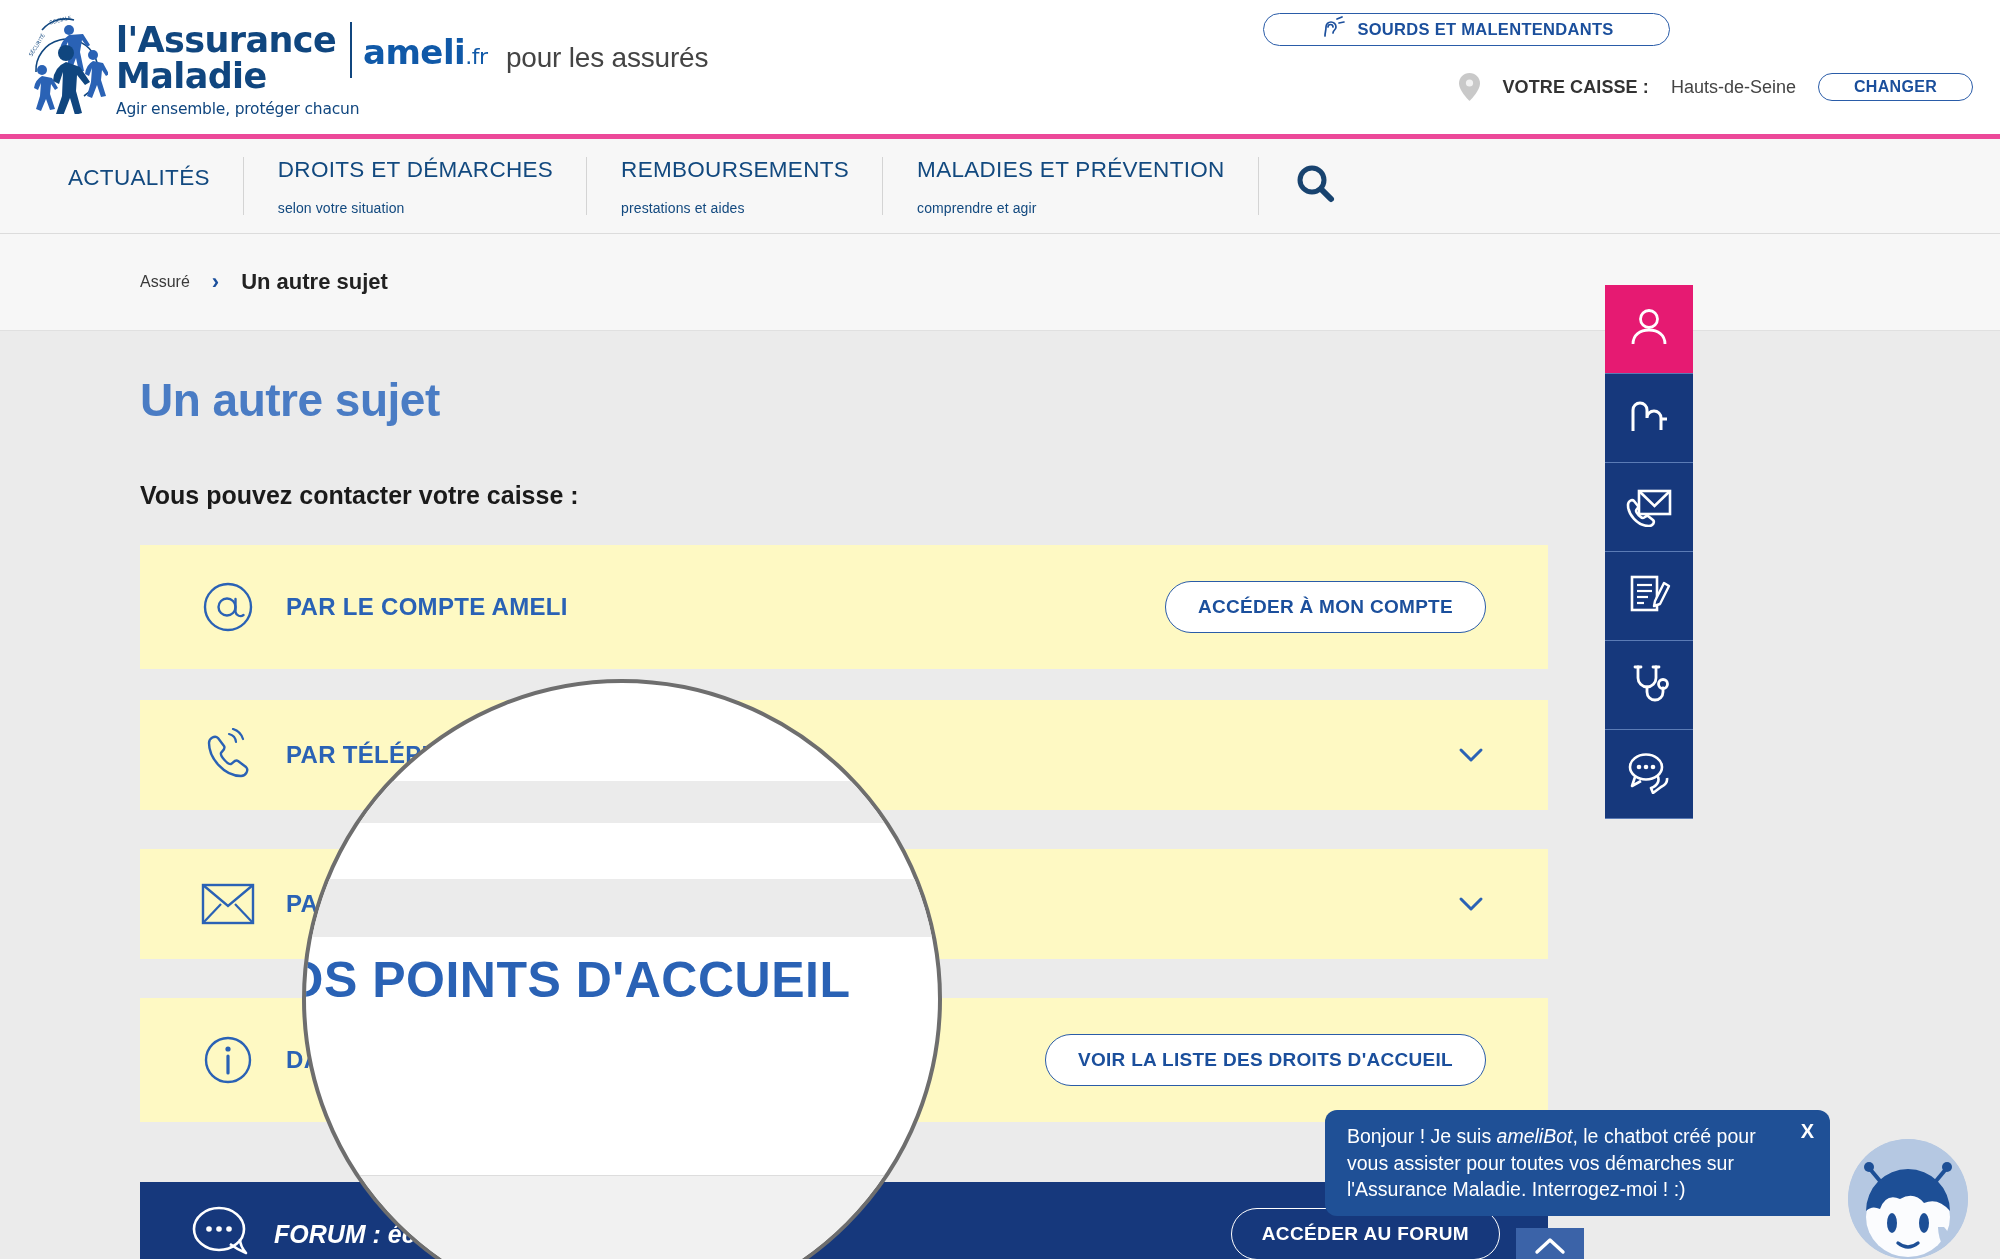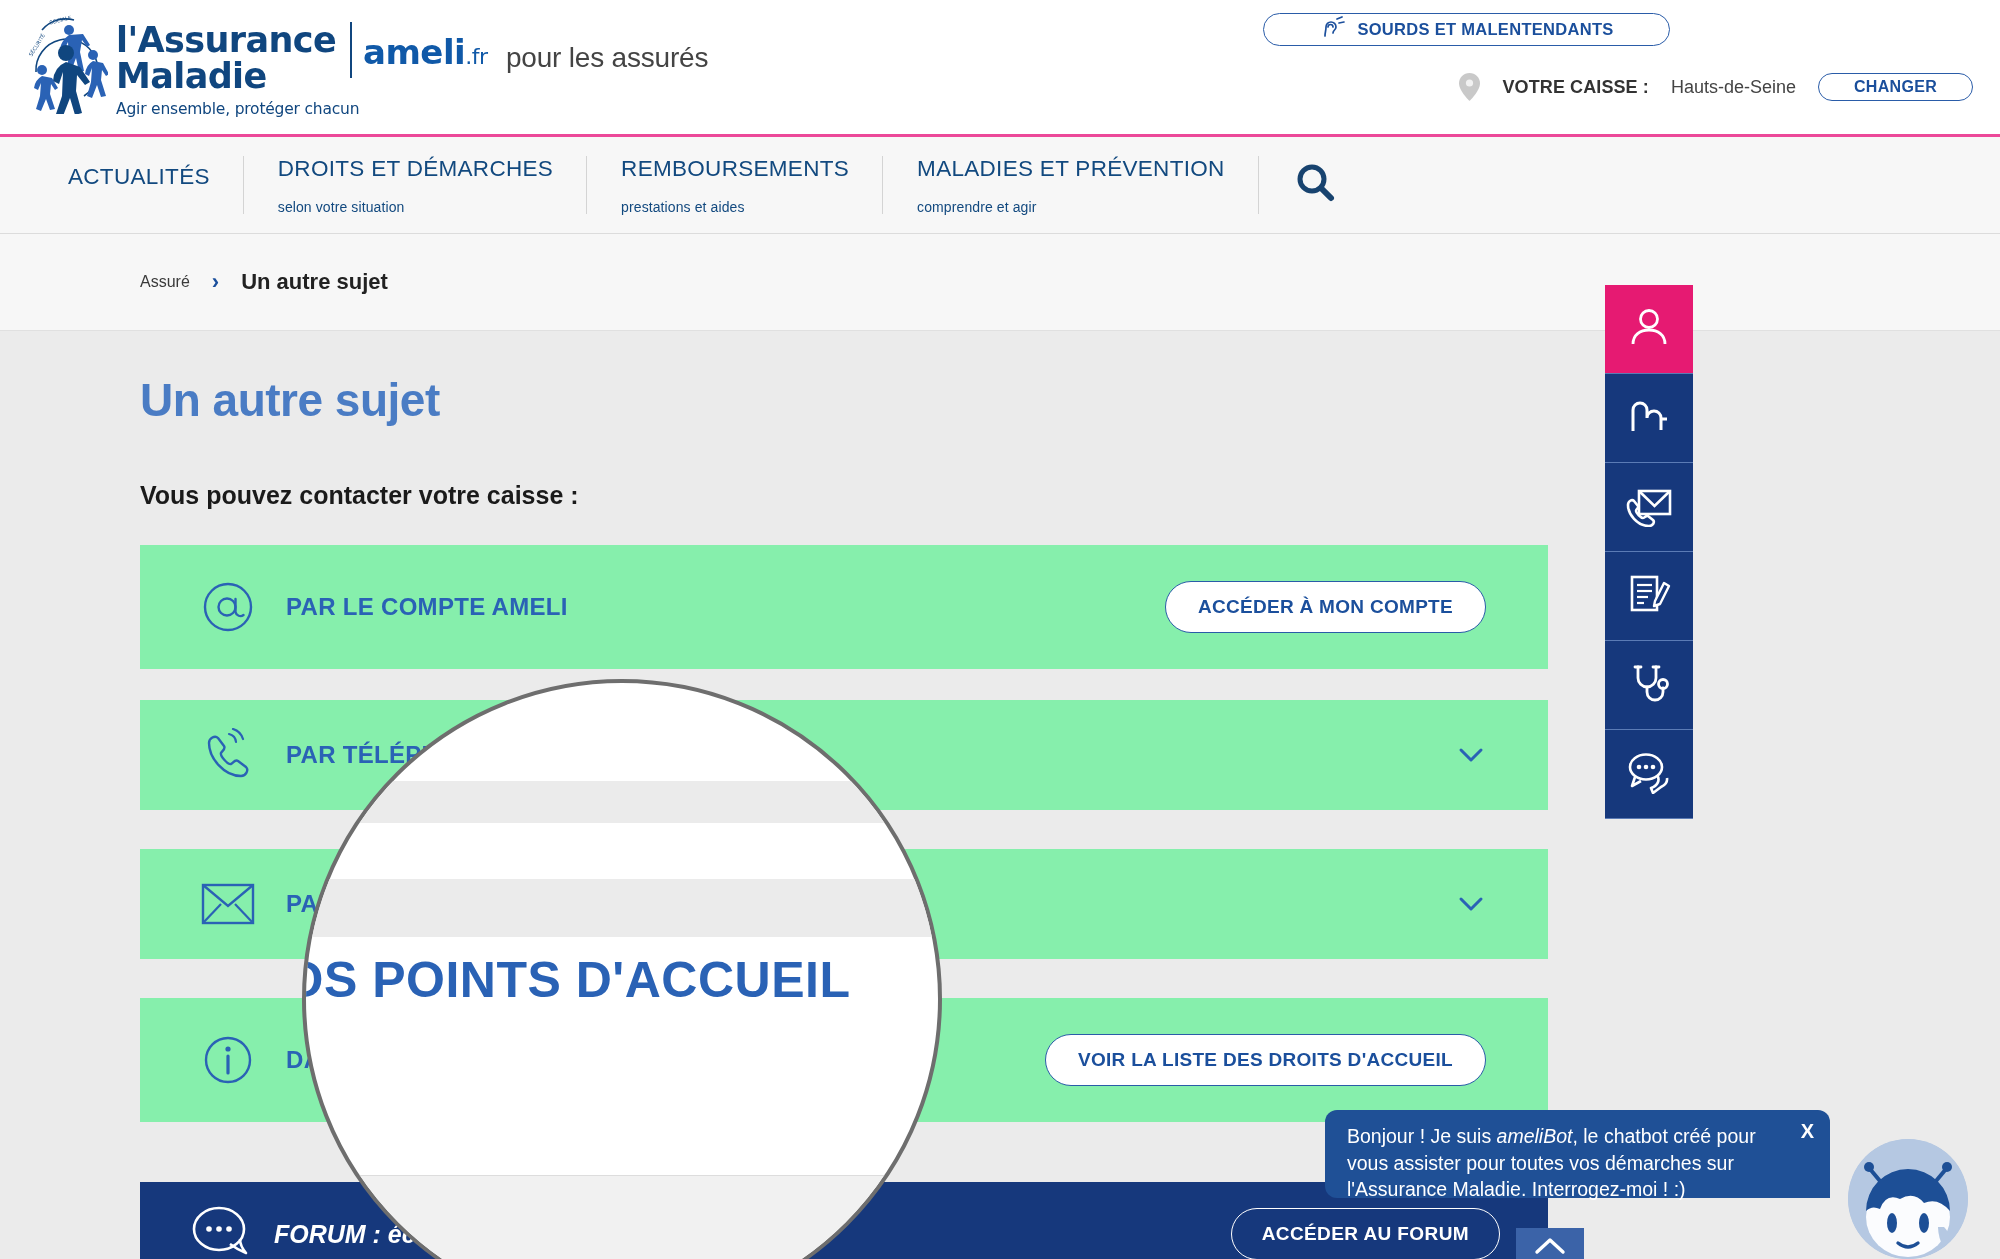--- a/index.html
+++ b/index.html
@@ -61,21 +61,21 @@
     display:flex; align-items:center; gap:22px; height:30px;
   }
   .pin-icon { width:23px; height:30px; flex:none; }
   .caisse-label { font-size:18px; font-weight:bold; color:#333; letter-spacing:0.1px; }
   .caisse-value { font-size:18px; color:#444; }
   .changer-btn { width:155px; height:28px; font-size:16px; letter-spacing:0.3px; }
 
   
   .nav {
     position:absolute; left:0; top:134px; width:2000px; height:100px;
-    background:#f7f7f7; border-top:3px solid #ec4899; border-bottom:1px solid #dcdcdc;
+    background:#f7f7f7; border-top:5px solid #ec4899; border-bottom:1px solid #dcdcdc;
     display:flex; align-items:center; padding-left:68px;
   }
   .nav-item {
     position:relative; padding:0 34px; height:62px;
     display:flex; flex-direction:column; justify-content:center;
     color:#12497f; cursor:pointer;
   }
   .nav-item:not(:last-of-type)::after {
     content:""; position:absolute; right:0; top:2px; width:1px; height:58px; background:#d4d4d4;
   }
@@ -99,21 +99,21 @@
   .page-title {
     position:absolute; left:140px; top:42px;
     font-size:46px; font-weight:bold; color:#4a7cc4; letter-spacing:-0.5px;
   }
   .intro {
     position:absolute; left:140px; top:150px;
     font-size:25px; font-weight:bold; color:#1a1a1a;
   }
 
   .card {
-    position:absolute; left:140px; width:1408px; background:#86efac;
+    position:absolute; left:140px; width:1408px; background:#fef9c3;
     display:flex; align-items:center; padding:0 62px 0 58px;
   }
   .card-icon { width:60px; flex:none; display:flex; align-items:center; justify-content:center; }
   .card-label {
     margin-left:28px; font-size:24px; font-weight:bold; color:#2a62b5;
     letter-spacing:0.3px; white-space:nowrap;
   }
   .card-spacer { flex:1 1 auto; }
   .card-btn {
     height:52px; padding:12px 32px; font-size:19px; letter-spacing:0.3px;
@@ -145,21 +145,21 @@
     position:absolute; left:1605px; top:285px; width:88px;
   }
   .rail-item {
     width:88px; height:89px; display:flex; align-items:center; justify-content:center;
     background:#16387c; border-bottom:1px solid #5b7bb5;
   }
   .rail-item.accent { background:#e61a72; }
 
   
   .chat-bubble {
-    position:absolute; left:1325px; top:1110px; width:505px; height:88px;
+    position:absolute; left:1325px; top:1110px; width:505px; height:106px;
     background:#1f5096; border-radius:12px 12px 0 12px;
     padding:13px 48px 0 22px; color:#fff;
   }
   .chat-text { font-size:19.5px; line-height:26.5px; }
   .chat-text i { font-style:italic; }
   .chat-close {
     position:absolute; right:16px; top:10px; color:#fff;
     font-size:20px; font-weight:bold; cursor:pointer;
   }
   .chat-avatar {

